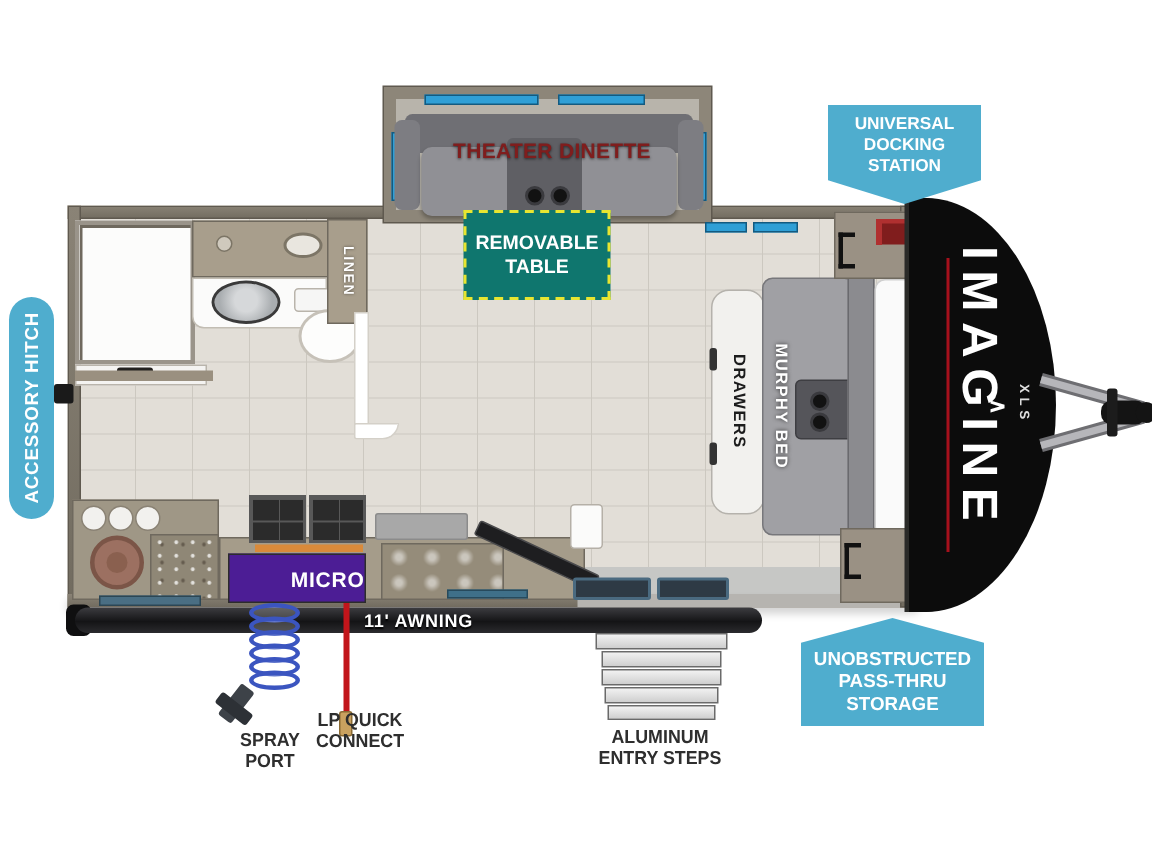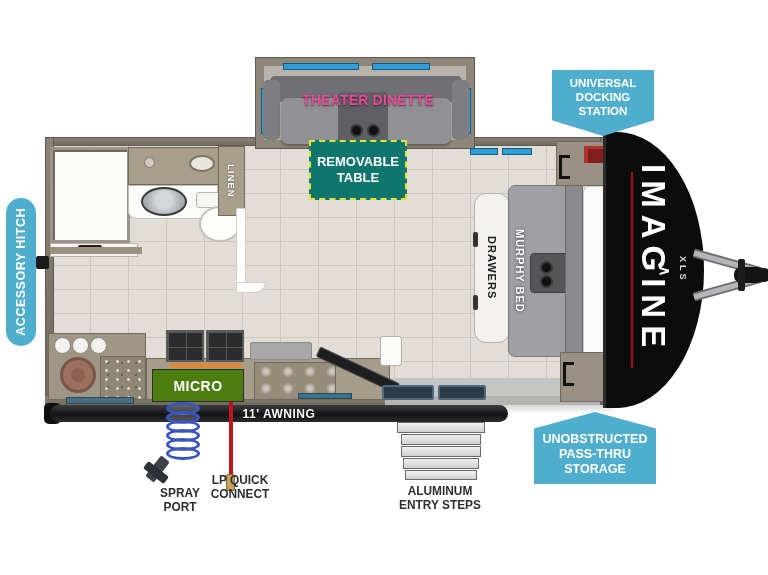--- a/index.html
+++ b/index.html
@@ -35,21 +35,21 @@
   .armrest-l { left:263px; top:80px; width:17px; height:60px; background:#7d7d82; border-radius:5px; }
   .armrest-r { left:452px; top:80px; width:17px; height:60px; background:#7d7d82; border-radius:5px; }
   .cushion { background:#909095; border-radius:7px; box-shadow:0 2px 3px rgba(0,0,0,.3); }
   .cushion-l { left:281px; top:98px; width:74px; height:46px; }
   .cushion-r { left:377px; top:98px; width:74px; height:46px; }
   .console { left:338px; top:92px; width:50px; height:68px; background:#5f5f64; border-radius:4px; }
   .cuphole { width:13px; height:13px; background:#121212; border-radius:50%; border:2px solid #3a3a3e; }
   .window { background:#2f9fd6; border:1px solid #135a80; }
 
   
-  .dinette-title { left:262px; top:92px; width:212px; text-align:center; color:#ec4899;
+  .dinette-title { left:262px; top:92px; width:212px; text-align:center; color:#7f1d1d;
     font-weight:bold; font-size:14px; letter-spacing:.2px; text-shadow:0 1px 2px rgba(0,0,0,.6); }
   .dinette-sub { left:258px; top:108px; width:220px; text-align:center; color:#fff;
     font-weight:bold; font-size:9.5px; text-shadow:0 1px 2px rgba(0,0,0,.6); }
   .removable-table { left:309px; top:140px; width:98px; height:60px; background:#0f766e;
     border:2px dashed #e8e531; color:#fff; font-weight:bold; font-size:13px; line-height:1.25;
     display:flex; align-items:center; justify-content:center; text-align:center; white-space:pre-line; }
 
   
   .shower { left:50px; top:147px; width:80px; height:96px; background:#fcfcfb;
     border:3px solid #9a948a; box-shadow:2px 2px 0 #6f695e inset; }
@@ -83,22 +83,22 @@
                      radial-gradient(circle, rgba(60,50,40,.5) 1px, transparent 1.5px);
     background-size:11px 9px, 14px 12px; }
   .rear-speckle { left:100px; top:356px; width:46px; height:44px; border:1px solid #6f695e; }
 
   
   .kitchen-counter { left:146px; top:358px; width:244px; height:42px; background:#a59c8a; border:1px solid #6f695e; }
   .grate { width:38px; height:32px; background:#2b2b2b; border:2px solid #585858;
     background-image:linear-gradient(#585858 1px, transparent 1px), linear-gradient(90deg,#585858 1px, transparent 1px);
     background-size:18px 15px; }
   .stove-strip { left:170px; top:363px; width:72px; height:5px; background:#d98a3a; }
-  .micro { left:152px; top:369px; width:92px; height:33px; background:#4d7c0f; border:1px solid #2c2c2c;
-    display:flex; align-items:center; justify-content:center; color:#fff; font-weight:bold; font-size:14px; letter-spacing:.5px; }
+  .micro { left:152px; top:369px; width:92px; height:33px; background:#4c1d95; border:1px solid #2c2c2c;
+    display:flex; align-items:center; justify-content:flex-end; color:#fff; font-weight:bold; font-size:14px; letter-spacing:.5px; }
   .cutting-board { left:250px; top:342px; width:62px; height:18px; background:#a8a8a8; border:1px solid #8b8b8b; border-radius:2px; }
   .right-counter { left:254px; top:362px; width:82px; height:38px; border:1px solid #6f695e;
     background-color:#958c7a;
     background-image:radial-gradient(circle, rgba(255,255,255,.5) 2px, transparent 6px);
     background-size:22px 17px; }
   .door-panel { left:318px; top:346px; width:88px; height:11px; background:#1e1e20; border:1px solid #4a4a4c;
     transform:rotate(25deg); transform-origin:left center; border-radius:2px; }
   .counter-end { left:380px; top:336px; width:22px; height:30px; background:#fbfbfa; border:1px solid #b5b0a7; border-radius:3px; }
   .mat { background:#2e3a45; border:2px solid #4a6a80; border-radius:2px; }
 

